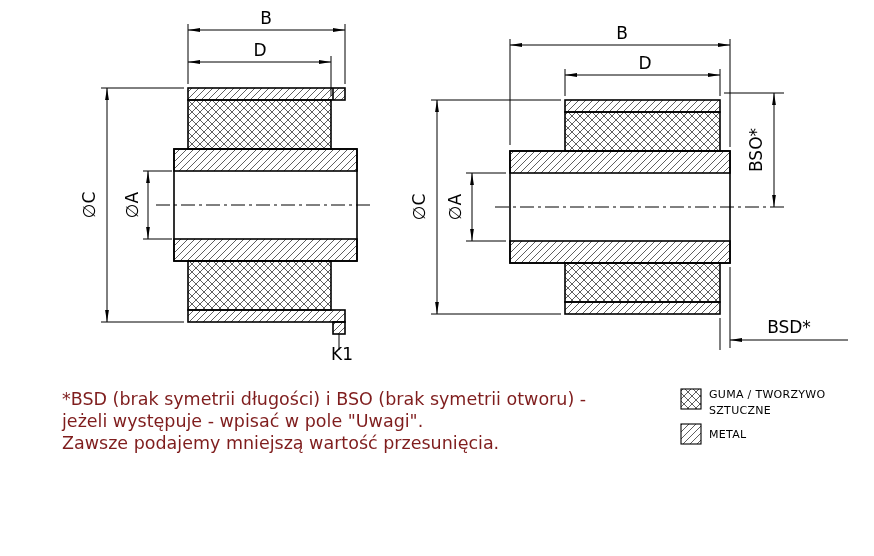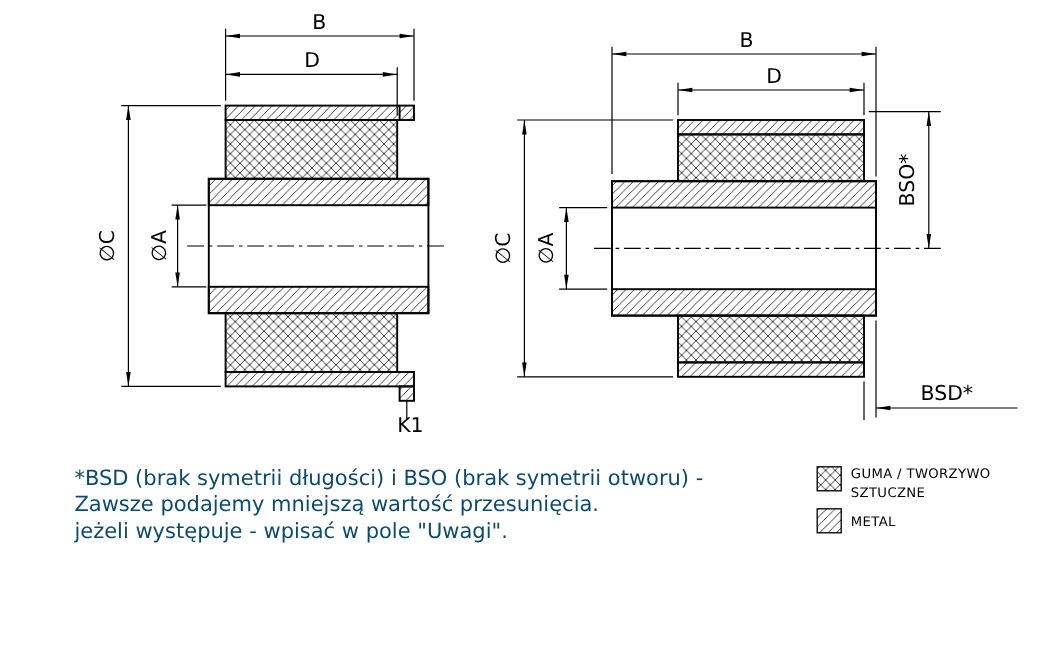--- a/index.html
+++ b/index.html
@@ -12,21 +12,21 @@
   }
   svg text{
     font-family:"DejaVu Sans","Liberation Sans",sans-serif;
     fill:#000;
   }
   .dim-label{font-size:17px;}
   .legend-label{font-size:11px;letter-spacing:.3px;}
   .note{
     position:absolute;
     left:62px;top:388px;
-    color:#0c4a6e;
+    color:#7f1d1d;
     font-size:17.5px;
     line-height:22px;
     white-space:nowrap;
   }
 </style>
 </head>
 <body>
 
 <div class="canvas">
 
@@ -138,17 +138,17 @@
       <text class="legend-label" x="709" y="398" stroke="none" fill="#000">GUMA / TWORZYWO</text>
       <text class="legend-label" x="709" y="414" stroke="none" fill="#000">SZTUCZNE</text>
       <rect x="681" y="424" width="20" height="20" fill="url(#hatch)"></rect>
       <text class="legend-label" x="709" y="438" stroke="none" fill="#000">METAL</text>
     </g>
   </svg>
 
   
   <div class="note">
     <div>*BSD (brak symetrii długości) i BSO (brak symetrii otworu) -</div>
+    <div>jeżeli występuje - wpisać w pole "Uwagi".</div>
     <div>Zawsze podajemy mniejszą wartość przesunięcia.</div>
-    <div>jeżeli występuje - wpisać w pole "Uwagi".</div>
   </div>
 
 </div>
 
 </body></html>

